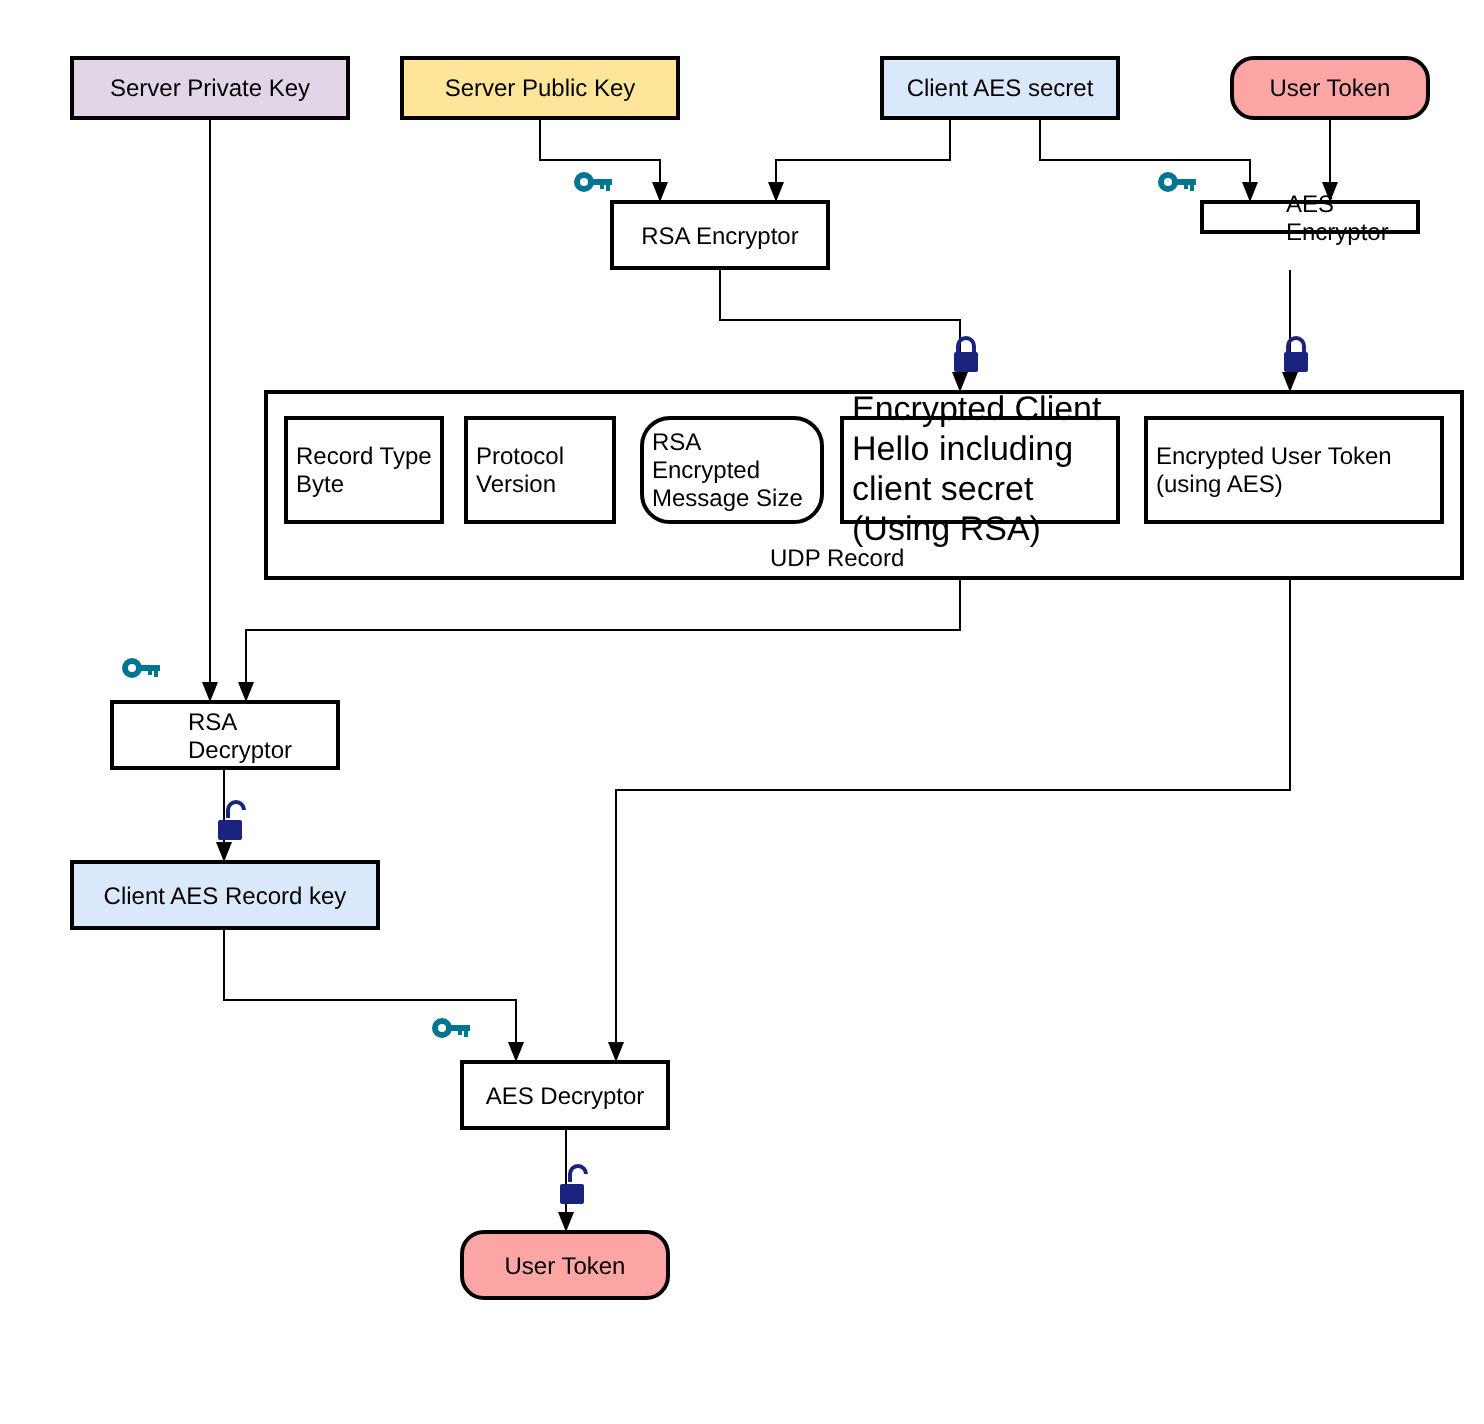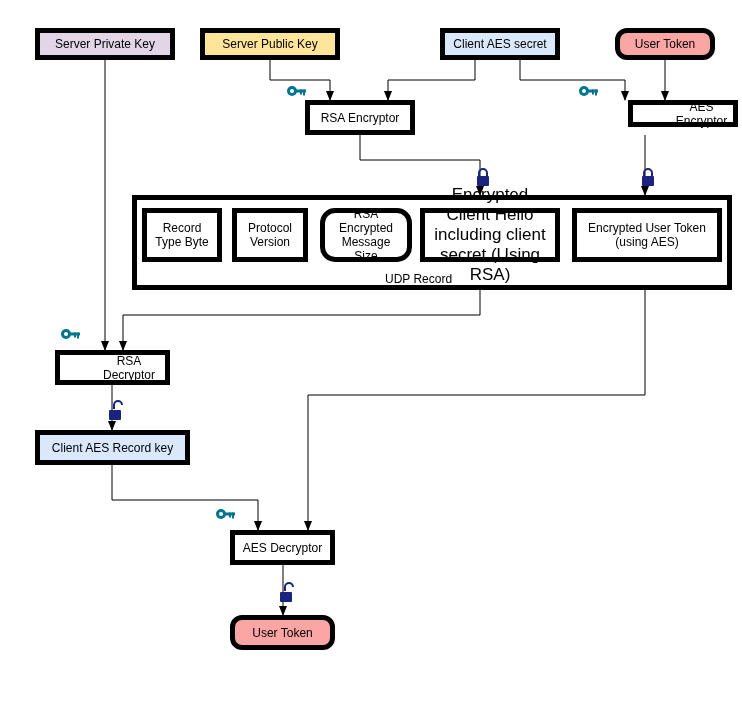--- a/index.html
+++ b/index.html
@@ -8,25 +8,25 @@
     padding: 0;
     width: 742px;
     height: 712px;
     font-family: Arial, Helvetica, sans-serif;
     font-size: 12px;
     position: relative;
     background: #fff;
   }
   .box {
     position: absolute;
-    border: 5px solid #000000;
+    border: 2px solid #000000;
     display: flex;
     align-items: center;
     justify-content: center;
-    text-align: center;
+    text-align: left;
     padding: 4px;
     background: #fff;
   }
   .purple { background: #e1d5e7; }
   .yellow { background: #ffe599; }
   .blue   { background: #dae8fc; }
   .green  { background: #fca5a5; border-radius: 12px; }
   .container-label {
     position: absolute;
     font-size: 12px;
@@ -87,21 +87,21 @@
 <div class="box blue" style="left:440px; top:28px; width:120px; height:32px;">
   <span>Client AES secret</span>
 </div>
 <div class="box green" style="left:615px; top:28px; width:100px; height:32px;">
   <span>User Token</span>
 </div>
 
 <div class="box" style="left:305px; top:100px; width:110px; height:35px;">
   <span>RSA Encryptor</span>
 </div>
-<div class="box" style="left:628px; top:100px; width:110px; height:27px;padding-left:41px;">
+<div class="box" style="left:600px; top:100px; width:110px; height:17px;padding-left:41px;">
   <span>AES Encryptor</span>
 </div>
 
 <div class="box" style="left:132px; top:195px; width:600px; height:95px; background:#fff;"></div>
 <div class="container-label" style="left:385px; top:272px;">UDP Record</div>
 
 <div class="box" style="left:142px; top:208px; width:80px; height:54px;">
   <span>Record Type Byte</span>
 </div>
 <div class="box" style="left:232px; top:208px; width:76px; height:54px;">

